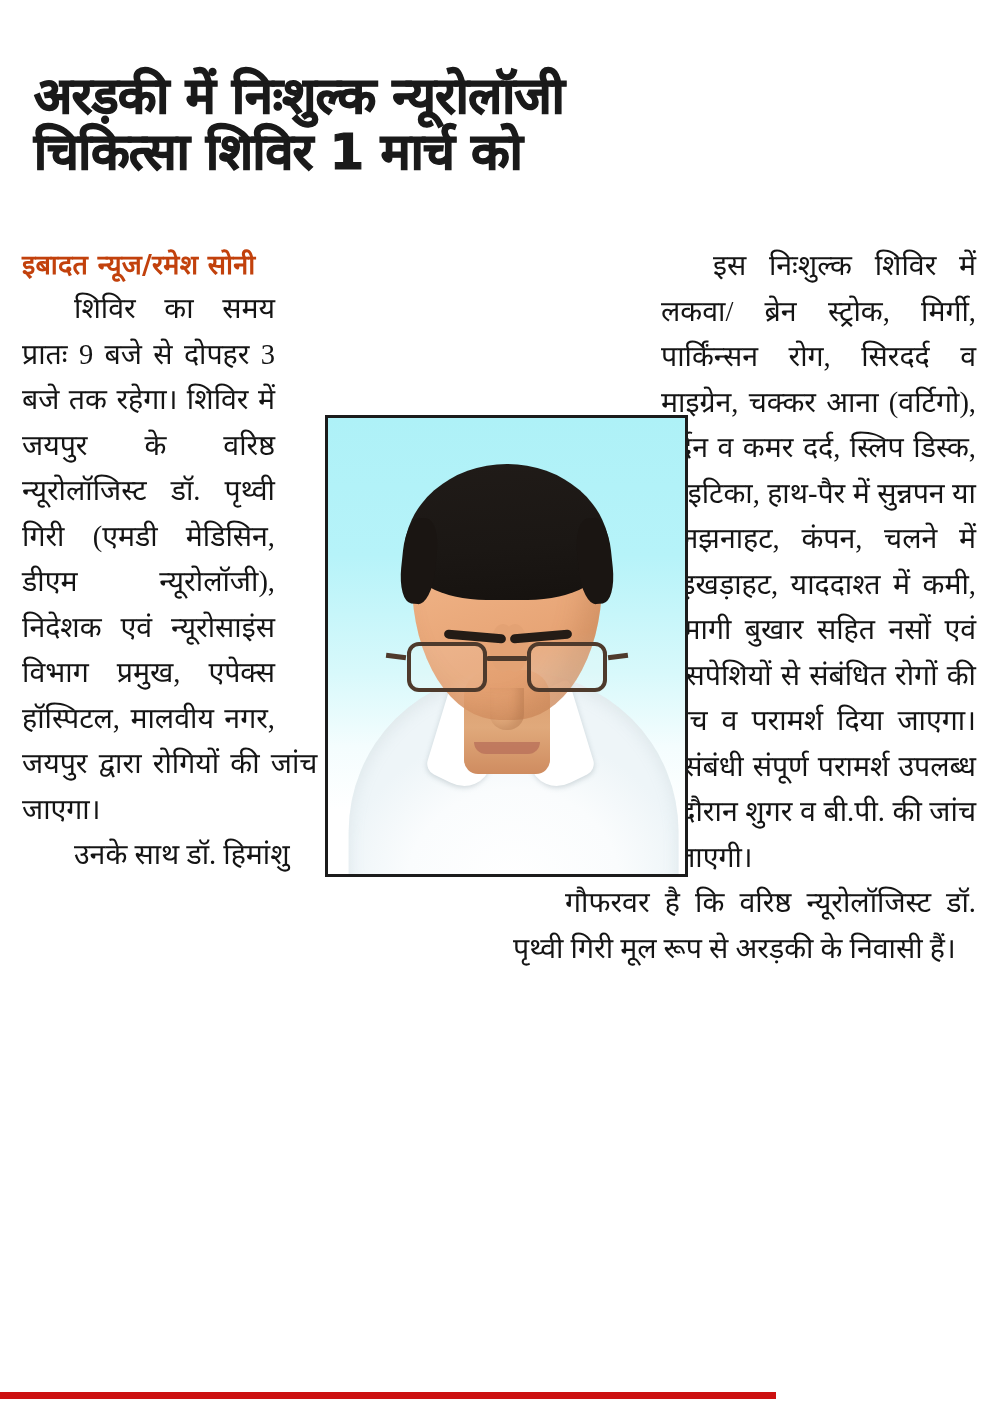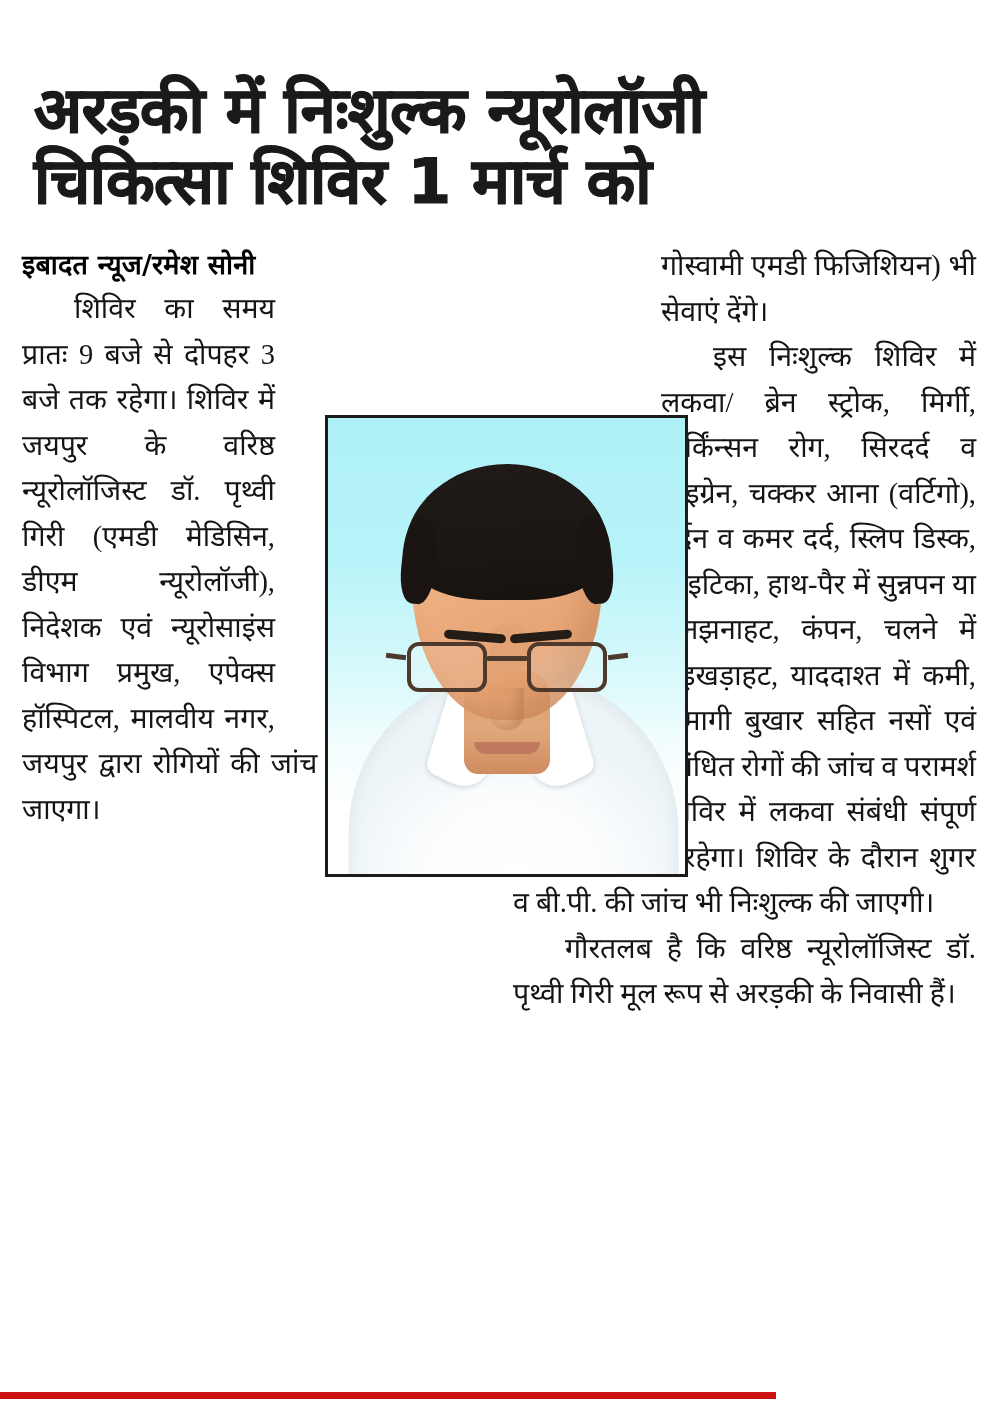--- a/index.html
+++ b/index.html
@@ -23,21 +23,21 @@
   }
 
   
   .headline {
     position: absolute;
     left: 34px;
     top: 34px;
     width: 930px;
     font-family: "DejaVu Sans", "Liberation Sans", sans-serif;
     font-weight: 700;
-    font-size: 63px;
+    font-size: 50px;
     line-height: 1.12;
     letter-spacing: -0.5px;
     color: #1a1a1a;
     -webkit-text-stroke: 1.1px #1a1a1a;
   }
   .headline .hl-line { display: block; white-space: nowrap; }
 
   
   .col {
     position: absolute;
@@ -53,21 +53,21 @@
 
   .col p { margin: 0; }
   .col p.indent { text-indent: 52px; }
 
   .byline {
     font-family: "DejaVu Sans", "Liberation Sans", sans-serif;
     font-weight: 700;
     font-size: 27px;
     line-height: 43px;
     letter-spacing: 0.2px;
-    color: #000000;
+    color: #c2410c;
   }
   .byline .bl-line { display: block; }
 
   
   .float-photo-left {
     float: right;
     width: 210px;
     height: 478px;
     shape-outside: inset(0);
     margin: 0;
@@ -268,27 +268,27 @@
     <span class="hl-line">अरड़की में निःशुल्क न्यूरोलॉजी</span>
     <span class="hl-line">चिकित्सा शिविर 1 मार्च को</span>
   </h1>
 
   <div class="col col-left">
     <div class="float-photo-left"></div>
     <p class="byline">
       <span class="bl-line">इबादत न्यूज/रमेश सोनी</span>
     </p>
     <p class="indent">शिविर का समय प्रातः 9 बजे से दोपहर 3 बजे तक रहेगा। शिविर में जयपुर के वरिष्ठ न्यूरोलॉजिस्ट डॉ. पृथ्वी गिरी (एमडी मेडिसिन, डीएम न्यूरोलॉजी), निदेशक एवं न्यूरोसाइंस विभाग प्रमुख, एपेक्स हॉस्पिटल, मालवीय नगर, जयपुर द्वारा रोगियों की जांच व परामर्श दिया जाएगा।</p>
+    <p class="indent">उनके साथ डॉ. हिमांशु</p>
   </div>
 
   <div class="col col-right">
     <div class="float-photo-right"></div>
-    <p>गोस्वामी एमडी फिजिशियन) भी सेवाएं देंगे।</p>
     <p class="indent">इस निःशुल्क शिविर में लकवा/ ब्रेन स्ट्रोक, मिर्गी, पार्किंन्सन रोग, सिरदर्द व माइग्रेन, चक्कर आना (वर्टिगो), गर्दन व कमर दर्द, स्लिप डिस्क, साइटिका, हाथ-पैर में सुन्नपन या झनझनाहट, कंपन, चलने में लड़खड़ाहट, याददाश्त में कमी, दिमागी बुखार सहित नसों एवं मांसपेशियों से संबंधित रोगों की जांच व परामर्श दिया जाएगा। शिविर में लकवा संबंधी संपूर्ण परामर्श उपलब्ध रहेगा। शिविर के दौरान शुगर व बी.पी. की जांच भी निःशुल्क की जाएगी।</p>
-    <p class="indent">गौरतलब है कि वरिष्ठ न्यूरोलॉजिस्ट डॉ. पृथ्वी गिरी मूल रूप से अरड़की के निवासी हैं।</p>
+    <p class="indent">गौफरवर है कि वरिष्ठ न्यूरोलॉजिस्ट डॉ. पृथ्वी गिरी मूल रूप से अरड़की के निवासी हैं।</p>
   </div>
 
   <figure class="photo-frame">
     <div class="photo-inner">
       <div class="shoulders"></div>
       <div class="collar-l"></div>
       <div class="collar-r"></div>
       <div class="neck"></div>
       <div class="head">
         <div class="ear-l"></div>

